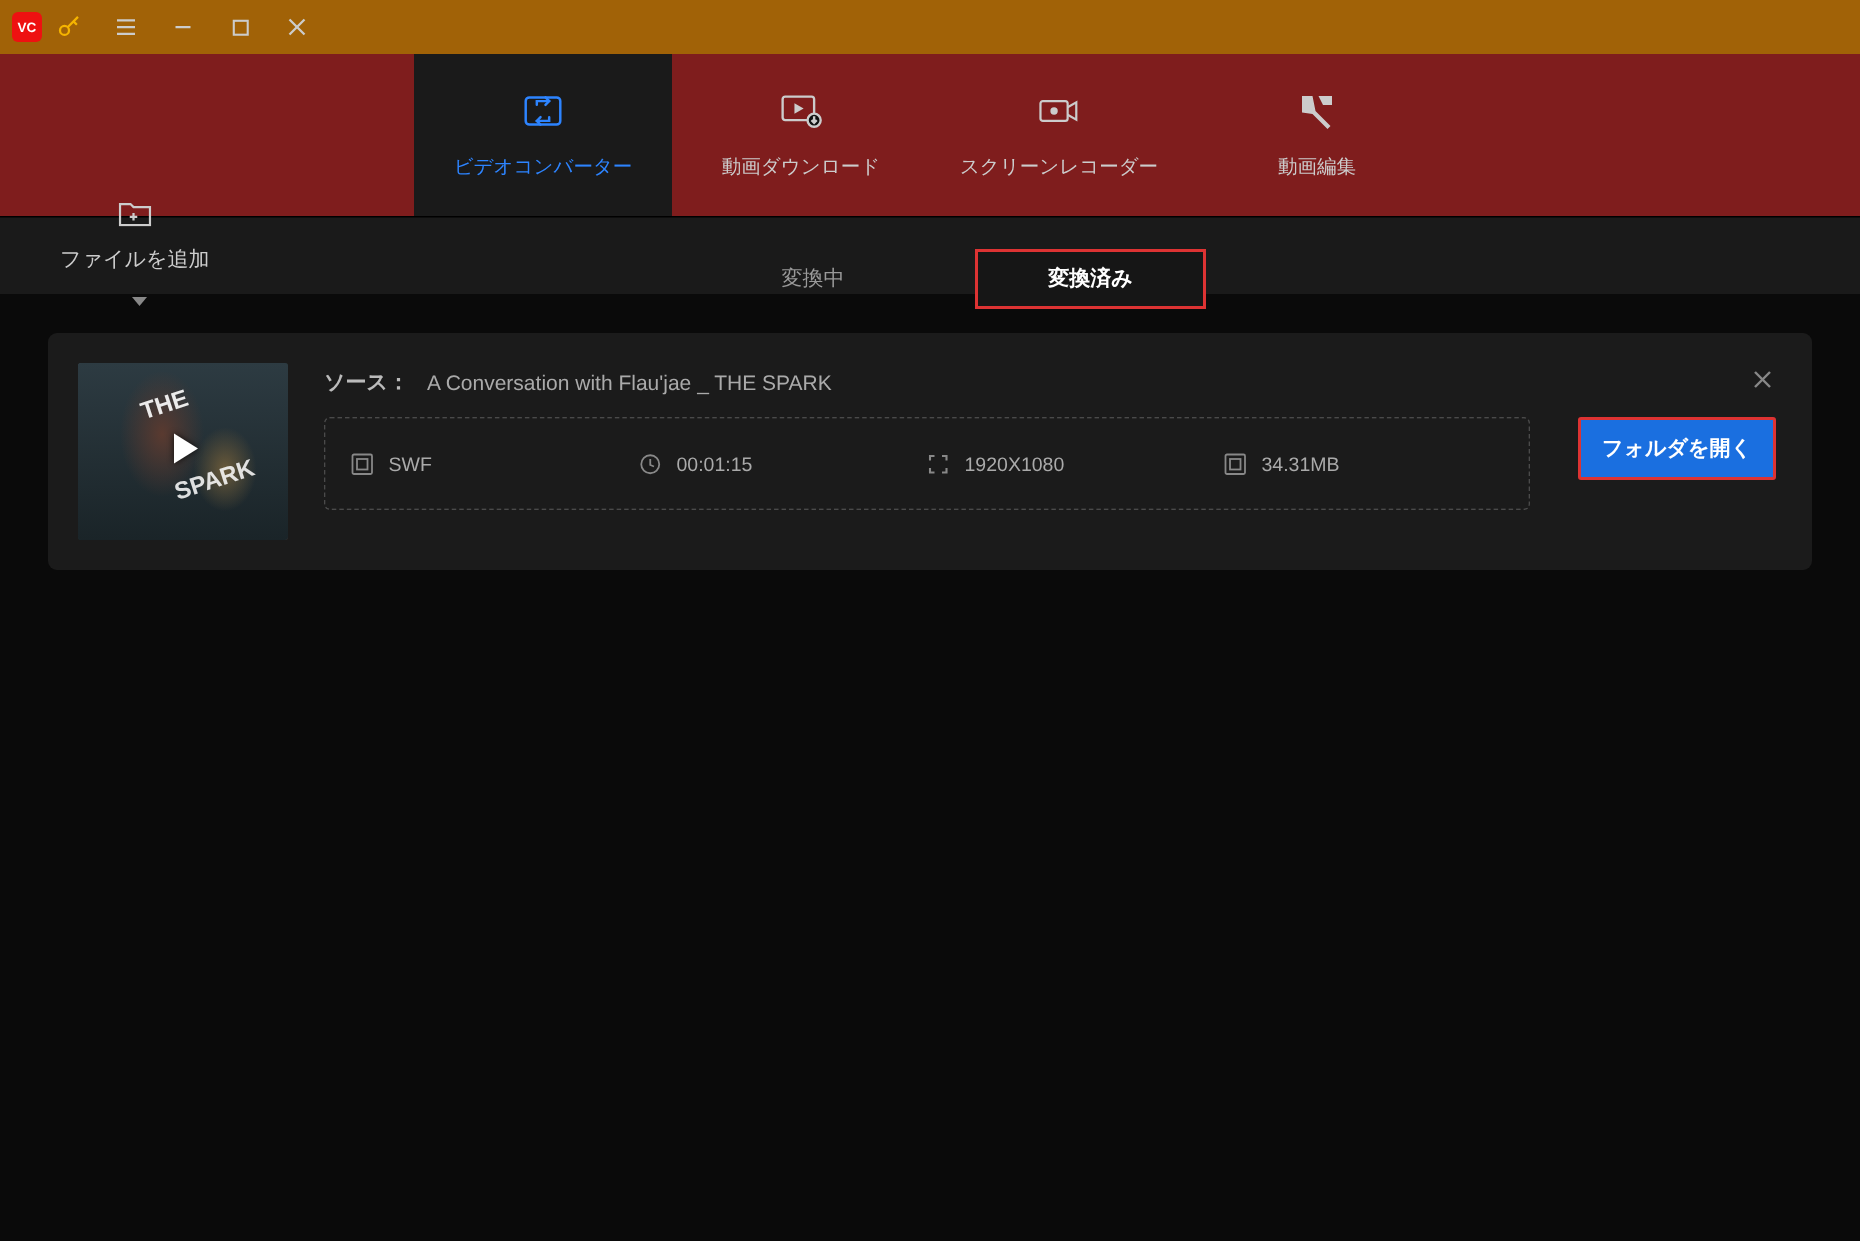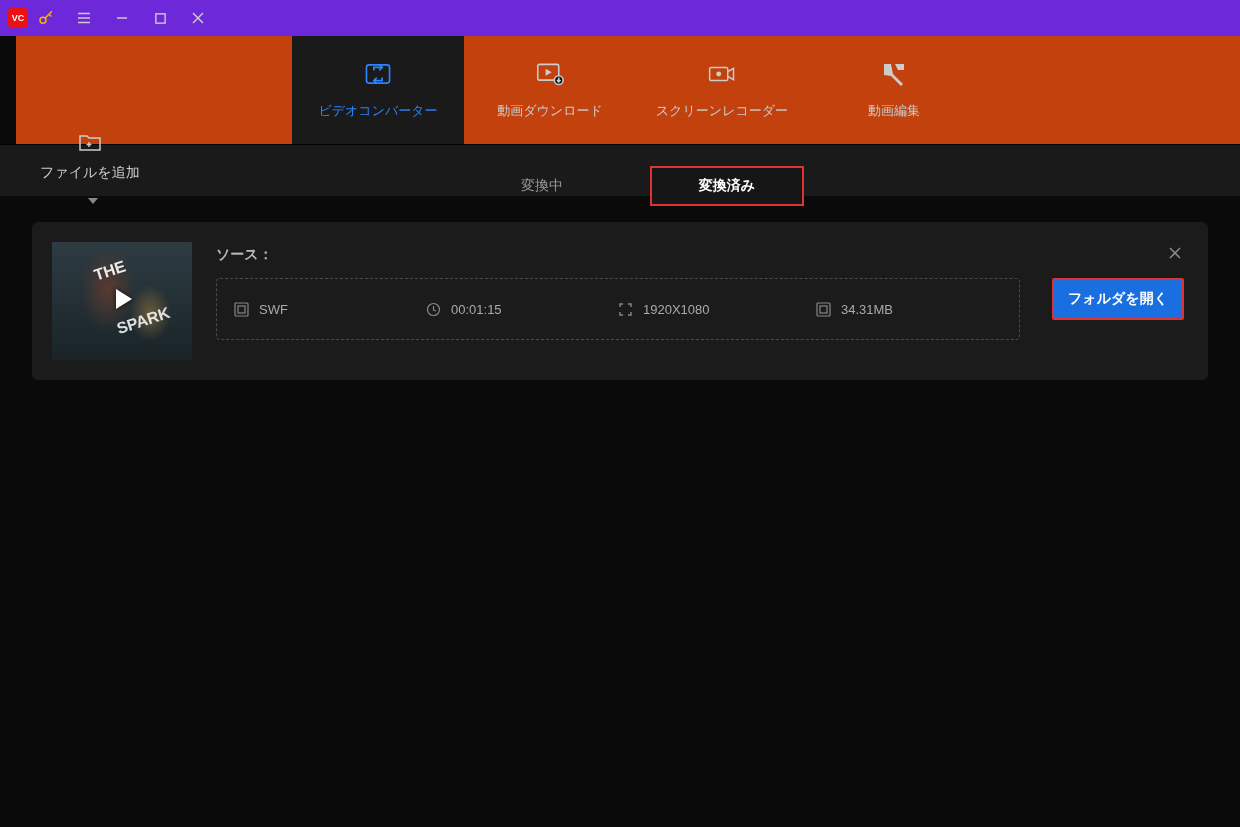--- a/index.html
+++ b/index.html
@@ -1,27 +1,27 @@
 <!DOCTYPE html>
 <html><head>
 <meta charset="utf-8">
 <style>
   * { box-sizing: border-box; margin: 0; padding: 0; font-family: 'Segoe UI', 'Hiragino Sans', 'Meiryo', sans-serif; }
   body { width: 1240px; height: 827px; background: #0a0a0a; color: #ddd; overflow: hidden; }
 
   
-  .titlebar { height: 36px; background: #6d28d9; display: flex; align-items: center; padding: 0 10px 0 8px; }
+  .titlebar { height: 36px; background: #a16207; display: flex; align-items: center; padding: 0 10px 0 8px; }
   .app-logo { width: 20px; height: 20px; background: #e11; border-radius: 4px; display: flex; align-items: center; justify-content: center; font-size: 9px; font-weight: 700; color: #fff; margin-right: 8px; }
   .app-title { font-size: 13px; color: #eee; flex: 1; }
   .tb-controls { display: flex; align-items: center; gap: 18px; }
   .tb-btn { width: 20px; height: 20px; display: flex; align-items: center; justify-content: center; color: #ccc; cursor: pointer; }
   .tb-btn svg { stroke: currentColor; }
 
   
-  .main-nav { height: 108px; background: #c2410c; display: flex; padding-left: 276px; margin-left: 16px; }
+  .main-nav { height: 108px; background: #7f1d1d; display: flex; padding-left: 276px; }
   .nav-tab { width: 172px; display: flex; flex-direction: column; align-items: center; justify-content: center; gap: 14px; cursor: pointer; color: #ccc; }
   .nav-tab.active { background: #1a1a1a; color: #2d84ff; }
   .nav-tab .nav-icon { width: 28px; height: 28px; display: flex; align-items: center; justify-content: center; }
   .nav-tab .nav-label { font-size: 13px; }
 
   
   .toolbar { height: 52px; background: #1a1a1a; display: flex; align-items: center; padding-left: 40px; position: relative; border-top: 1px solid #000; }
   .add-file { display: flex; align-items: center; gap: 10px; color: #ccc; font-size: 14px; cursor: pointer; flex-direction: column; }
   .add-file-caret { margin-left: 6px; color: #888; }
   .status-tabs { position: absolute; left: 462px; top: 21px; display: flex; height: 40px; }
@@ -176,20 +176,21 @@
       <span class="thumb-play">
         <svg width="28" height="28" viewBox="0 0 28 28">
             <polygon points="8,4 24,14 8,24" fill="#fff"></polygon>
           </svg>
       </span>
     </div>
 
     <div class="item-body">
       <div class="item-source-line">
         <span class="item-source-label">ソース：</span>
+        <span class="item-source-name">A Conversation with Flau'jae _ THE SPARK</span>
       </div>
       <div class="item-details">
         <div class="detail-cell dc-format">
           <span class="detail-icon">
             <svg width="15" height="15" viewBox="0 0 15 15" fill="none" stroke="#888" stroke-width="1.2">
                 <rect x="1" y="1" width="13" height="13" rx="1"></rect>
                 <rect x="4" y="4" width="7" height="7"></rect>
               </svg>
           </span>
           <span>SWF</span>

